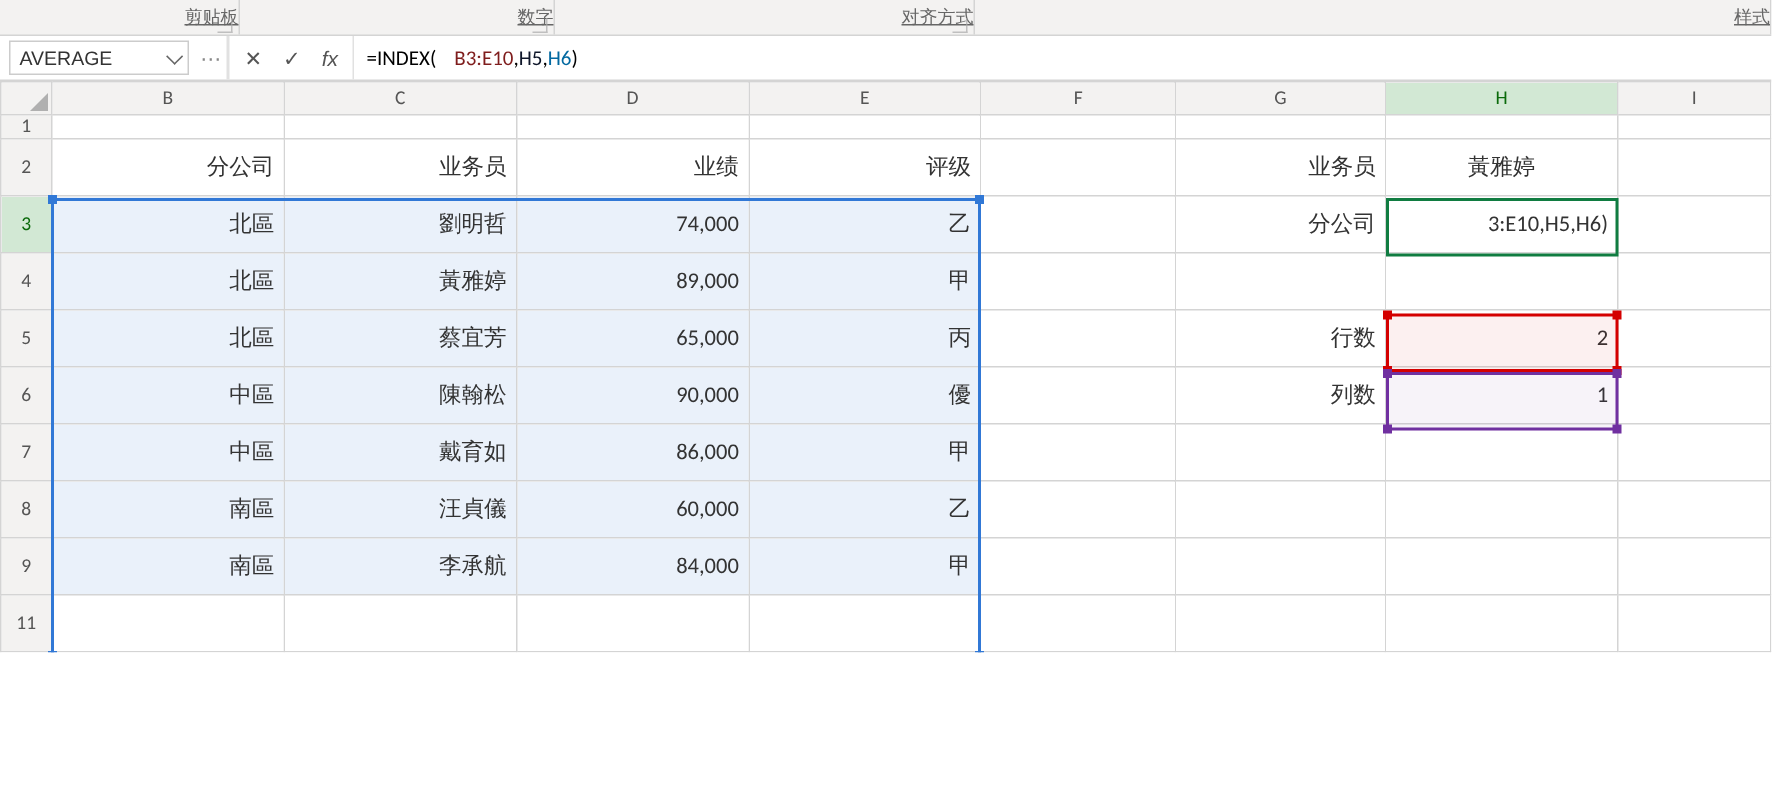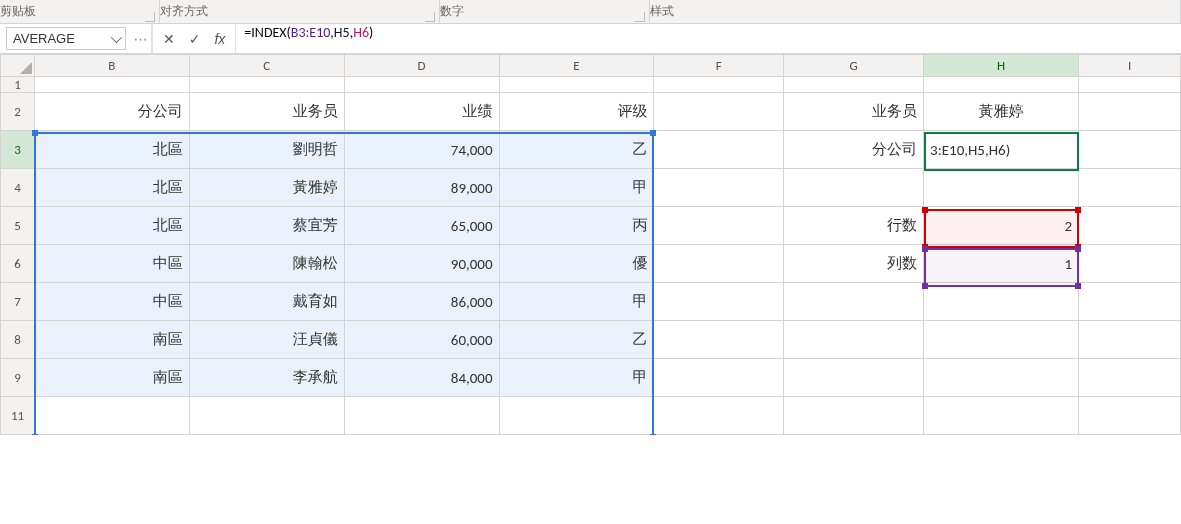--- a/index.html
+++ b/index.html
@@ -16,22 +16,23 @@
     height: 24px;
     border-bottom: 1px solid #d4d4d4;
     background: #f3f2f1;
     font-size: 12px;
     color: #666;
   }
   .ribbon-group {
     position: relative;
     display: flex;
     align-items: center;
-    justify-content: flex-start;
+    justify-content: flex-end;
     border-right: 1px solid #d4d4d4;
+    text-decoration: underline;
   }
   .ribbon-group .dl {
     position: absolute;
     right: 4px;
     bottom: 1px;
     width: 10px;
     height: 10px;
     border: 1px solid #aaa;
     border-top: none;
     border-left: none;
@@ -74,29 +75,29 @@
     padding: 0 10px;
     border-left: 1px solid #e1e1e1;
     border-right: 1px solid #e1e1e1;
     color: #555;
   }
   .fx-btns span { cursor: pointer; }
   .fx-label { font-style: italic; }
   .formula-input {
     flex: 1;
     display: flex;
-    align-items: flex-start;
+    align-items: center;
     padding: 0 8px;
     font-size: 14px;
     font-family: Calibri, Arial, sans-serif;
   }
   .formula-input .fn { color: #000; }
-  .formula-input .a1 { color: #4c1d95; }
+  .formula-input .a1 { color: #7f1d1d; margin-left: 12px; }
   .formula-input .a2 { color: #0f172a; }
-  .formula-input .a3 { color: #be185d; }
+  .formula-input .a3 { color: #0369a1; }
 
   .sheet-wrap {
     position: relative;
     overflow: hidden;
   }
   table.sheet {
     border-collapse: collapse;
     table-layout: fixed;
   }
   .sheet th, .sheet td {
@@ -168,26 +169,26 @@
 
 </style>
 </head>
 <body>
 
 <div class="ribbon-groups">
   <div class="ribbon-group" style="width:160px">
     <span>剪贴板</span>
     <span class="dl"></span>
   </div>
+  <div class="ribbon-group" style="width:210px">
+    <span>数字</span>
+    <span class="dl"></span>
+  </div>
   <div class="ribbon-group" style="width:280px">
     <span>对齐方式</span>
-    <span class="dl"></span>
-  </div>
-  <div class="ribbon-group" style="width:210px">
-    <span>数字</span>
     <span class="dl"></span>
   </div>
   <div class="ribbon-group" style="flex:1">
     <span>样式</span>
   </div>
 </div>
 
 <div class="formula-bar">
   <div class="name-box">
     <span>AVERAGE</span>
@@ -260,21 +261,21 @@
       <td></td>
     </tr>
     <tr>
       <th class="hdr-active">3</th>
       <td class="blue-fill">北區</td>
       <td class="blue-fill">劉明哲</td>
       <td class="blue-fill">74,000</td>
       <td class="blue-fill">乙</td>
       <td></td>
       <td class="bold">分公司</td>
-      <td style="text-align:left">3:E10,H5,H6)</td>
+      <td style="text-align:right">3:E10,H5,H6)</td>
       <td></td>
     </tr>
     <tr>
       <th>4</th>
       <td class="blue-fill">北區</td>
       <td class="blue-fill">黃雅婷</td>
       <td class="blue-fill">89,000</td>
       <td class="blue-fill">甲</td>
       <td></td>
       <td></td>

